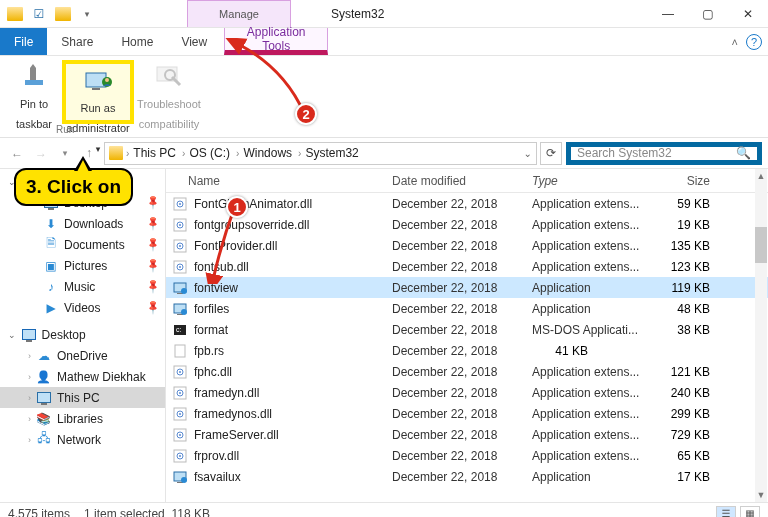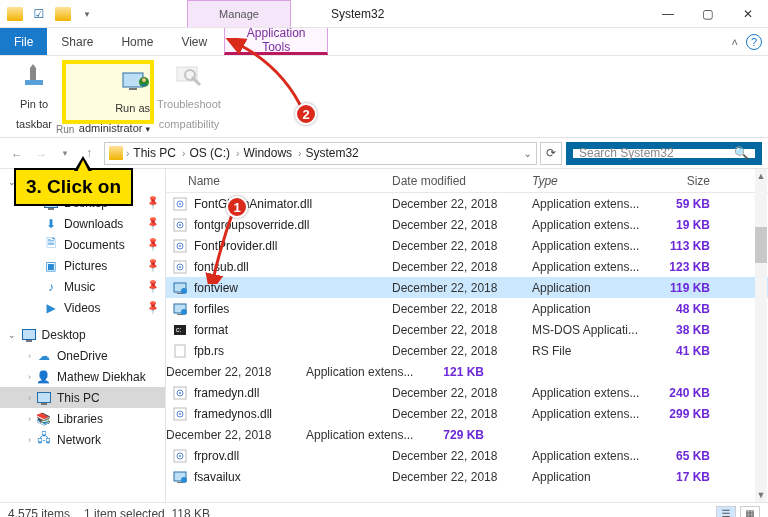--- a/index.html
+++ b/index.html
@@ -7,35 +7,35 @@
   .titlebar { height: 28px; display: flex; align-items: stretch; border-bottom: 1px solid #e5e5e5; }
   .titlebar .qat { display: flex; align-items: center; gap: 6px; padding: 0 6px; }
   .qat-icon { width: 18px; height: 18px; display: flex; align-items: center; justify-content: center; }
   .ctx-group { width: 104px; background: #f5e6fa; border: 1px solid #d8a0e0; border-bottom: none; text-align: center; font-size: 11px; color: #555; display: flex; align-items: center; justify-content: center; margin-left: 85px; }
   .title-spacer { flex: 1; display: flex; align-items: center; padding-left: 40px; }
   .win-controls { display: flex; }
   .win-btn { width: 40px; display: flex; align-items: center; justify-content: center; color: #333; }
   .ribbon-tabs { height: 28px; display: flex; align-items: stretch; border-bottom: 1px solid #e5e5e5; text-align: center; }
   .tab { padding: 0 14px; display: flex; align-items: center; font-size: 12px; color: #444; }
   .tab.file { background: #1979ca; color: #fff; }
-  .tab.ctx { width: 104px; justify-content: center; background: #fdf6ff; border-left: 1px solid #d8a0e0; border-right: 1px solid #d8a0e0; border-bottom: 3px solid #be185d; margin-left: 3px; color: #7a2c9e; }
+  .tab.ctx { width: 104px; justify-content: center; background: #fdf6ff; border-left: 1px solid #d8a0e0; border-right: 1px solid #d8a0e0; border-bottom: 5px solid #be185d; margin-left: 3px; color: #7a2c9e; }
   .ribbon-right { margin-left: auto; display: flex; align-items: center; gap: 8px; padding-right: 6px; }
   .ribbon-body { height: 82px; display: flex; align-items: flex-start; padding: 4px 6px 0 6px; border-bottom: 1px solid #e2e2e2; position: relative; }
   .rb-btn { width: 56px; height: 64px; display: flex; flex-direction: column; align-items: center; justify-content: flex-start; text-align: center; font-size: 11px; line-height: 20px; color: #333; padding-top:3px;}
   .rb-btn .icon { width: 30px; height: 28px; margin-bottom: 3px; }
-  .rb-btn.run { border: 4px solid #ffe200; background: #fffde0; width: 92px; align-items: flex-end; }
+  .rb-btn.run { border: 4px solid #ffe200; background: #fffde0; width: 72px; }
   .rb-group-label { position: absolute; left: 56px; bottom: 2px; font-size: 10px; color: #777; }
   .addrbar { height: 30px; display: flex; align-items: center; padding: 3px 6px; gap: 4px; }
   .nav-arrows { display: flex; align-items: center; gap: 2px; color: #888; }
   .nav-arrows span { width: 22px; height: 22px; display: flex; align-items: center; justify-content: center; }
   .crumbs { flex: 1; height: 23px; border: 1px solid #ccc; display: flex; align-items: center; padding: 0 4px; font-size: 12px; overflow: hidden; }
   .crumb { display: flex; align-items: center; gap: 4px; padding: 0 3px; white-space: nowrap; }
   .crumb .chev { color: #888; font-size: 10px; }
   .refresh { width: 22px; height: 23px; border: 1px solid #ccc; margin-left:-1px; display:flex; align-items:center; justify-content:center; color:#555;}
-  .searchbox { width: 196px; height: 23px; border: 7px solid #0369a1; display:flex; align-items:center; padding:0 6px; color:#888; justify-content:space-between;}
+  .searchbox { width: 196px; height: 23px; border: 5px solid #0369a1; display:flex; align-items:center; padding:0 6px; color:#888; justify-content:space-between;}
   .main { display: flex; height: 334px; border-top: 1px solid #e5e5e5; }
   .navpane { width: 166px; border-right: 1px solid #e5e5e5; overflow: hidden; padding-top: 2px; }
   .np-item { height: 21px; display:flex; align-items:center; padding-left: 28px; gap: 6px; font-size: 12px; }
   .np-item.sub { padding-left: 44px; }
   .np-item .pin { color:#888; font-size:10px; margin-left:auto; margin-right:6px; transform: rotate(-45deg);}
   .np-item.selected { background: #d8d8d8; }
   .np-item.hdr { padding-left: 24px; font-weight: 400; }
   .np-ico { width:14px; height:14px; display:inline-flex; align-items:center; justify-content:center;}
   .listview { flex:1; display:flex; flex-direction:column; overflow:hidden; position:relative;}
   .lv-header { height: 24px; display:flex; align-items:center; border-bottom: 1px solid #e8e8e8; font-size:12px; color:#555; }
@@ -43,32 +43,32 @@
   .col-date { width: 140px; }
   .col-type { width: 122px; font-style: italic; }
   .col-size { width: 56px; text-align:right; }
   .lv-rows { flex:1; overflow:hidden; }
   .row { height: 21px; display:flex; align-items:center; font-size:12px; color:#222; }
   .row.selected { background: #cce8ff; }
   .row .c { overflow:hidden; white-space:nowrap; text-overflow: clip; }
   .row .c.name { width:226px; padding-left:6px; display:flex; align-items:center; gap:6px;}
   .row .c.date { width:140px; color:#333;}
   .row .c.type { width:122px; color:#333;}
-  .row .c.size { width:56px; text-align:right; color:#6d28d9;font-weight:bold;}
+  .row .c.size { width:56px; text-align:right; color:#000000;}
   .file-ico { width:16px; height:16px; display:inline-flex; align-items:center; justify-content:center;}
   .scroll-ind { position:absolute; right:1px; top:0; width:12px; height:100%; display:flex; flex-direction:column;}
   .scroll-ind .up,.scroll-ind .dn{height:14px; font-size:9px; color:#777; display:flex;align-items:center;justify-content:center; background:#f4f4f4;}
   .scroll-ind .track{flex:1; background:#f4f4f4;}
   .scroll-ind .thumb{height:36px; background:#c8c8c8; margin-top:44px;}
   .statusbar { height:22px; border-top:1px solid #e5e5e5; display:flex; align-items:center; padding:0 8px; font-size:12px; color:#444; gap:14px;}
   .statusbar .views { margin-left:auto; display:flex; gap:4px;}
   .view-btn { width:20px; height:16px; border:1px solid #cfcfcf; display:flex; align-items:center; justify-content:center; font-size:10px; color:#555;}
   .view-btn.active { background:#d0e7ff; }
   
-  .balloon { position:absolute; left:14px; top:168px; background:#ffe200; border:2px solid #000; border-radius:0; padding:6px 10px; font: bold 19px Arial; color:#000; z-index:50;}
+  .balloon { position:absolute; left:14px; top:168px; background:#ffe200; border:2px solid #000; border-radius:12px; padding:6px 10px; font: bold 19px Arial; color:#000; z-index:50;}
   .balloon .peak { position:absolute; top:-14px; left:58px; width:0;height:0;border-left:9px solid transparent;border-right:9px solid transparent;border-bottom:15px solid #000;}
   .balloon .peak2{ position:absolute; top:-10px; left:61px; width:0;height:0;border-left:6px solid transparent;border-right:6px solid transparent;border-bottom:12px solid #ffe200;}
   .marker { position:absolute; width:22px; height:22px; border-radius:50%; background:#d92a1c; border:2px solid #fff; box-shadow:0 0 3px rgba(0,0,0,.4); color:#fff; font:bold 13px Arial; display:flex; align-items:center; justify-content:center; z-index:60;}
   svg.arrow { position:absolute; z-index:55; pointer-events:none;}
   .folder-ico{width:16px;height:14px;background:linear-gradient(#ffe39a,#f0b400);border-radius:1px;display:inline-block;}
   .monitor-ico{width:14px;height:11px;border:1px solid #2a6fa7;background:#bfe0f7;position:relative;}
   .monitor-ico:after{content:"";position:absolute;left:3px;bottom:-3px;width:6px;height:2px;background:#777;}
 </style>
 </head>
 <body>
@@ -316,21 +316,21 @@
               <svg width="14" height="14">
                 <rect x="1" y="1" width="12" height="12" fill="#fff" stroke="#bbb"></rect>
                 <circle cx="7" cy="7" r="3" fill="none" stroke="#5a8ad0"></circle>
                 <circle cx="7" cy="7" r="1" fill="#5a8ad0"></circle>
               </svg>
             </span>
             <span>FontProvider.dll</span>
           </div>
           <div class="c date">December 22, 2018</div>
           <div class="c type">Application extens...</div>
-          <div class="c size">113 KB</div>
+          <div class="c size">135 KB</div>
         </div>
         <div class="row">
           <div class="c name">
             <span class="file-ico">
               <svg width="14" height="14">
                 <rect x="1" y="1" width="12" height="12" fill="#fff" stroke="#bbb"></rect>
                 <circle cx="7" cy="7" r="3" fill="none" stroke="#5a8ad0"></circle>
                 <circle cx="7" cy="7" r="1" fill="#5a8ad0"></circle>
               </svg>
             </span>
@@ -387,24 +387,33 @@
         <div class="row">
           <div class="c name">
             <span class="file-ico">
               <svg width="14" height="14">
                 <rect x="2" y="1" width="10" height="12" fill="#fff" stroke="#bbb"></rect>
               </svg>
             </span>
             <span>fpb.rs</span>
           </div>
           <div class="c date">December 22, 2018</div>
-          <div class="c type">RS File</div>
           <div class="c size">41 KB</div>
         </div>
         <div class="row">
+          <div class="c name">
+            <span class="file-ico">
+              <svg width="14" height="14">
+                <rect x="1" y="1" width="12" height="12" fill="#fff" stroke="#bbb"></rect>
+                <circle cx="7" cy="7" r="3" fill="none" stroke="#5a8ad0"></circle>
+                <circle cx="7" cy="7" r="1" fill="#5a8ad0"></circle>
+              </svg>
+            </span>
+            <span>fphc.dll</span>
+          </div>
           <div class="c date">December 22, 2018</div>
           <div class="c type">Application extens...</div>
           <div class="c size">121 KB</div>
         </div>
         <div class="row">
           <div class="c name">
             <span class="file-ico">
               <svg width="14" height="14">
                 <rect x="1" y="1" width="12" height="12" fill="#fff" stroke="#bbb"></rect>
                 <circle cx="7" cy="7" r="3" fill="none" stroke="#5a8ad0"></circle>
@@ -426,20 +435,30 @@
                 <circle cx="7" cy="7" r="1" fill="#5a8ad0"></circle>
               </svg>
             </span>
             <span>framedynos.dll</span>
           </div>
           <div class="c date">December 22, 2018</div>
           <div class="c type">Application extens...</div>
           <div class="c size">299 KB</div>
         </div>
         <div class="row">
+          <div class="c name">
+            <span class="file-ico">
+              <svg width="14" height="14">
+                <rect x="1" y="1" width="12" height="12" fill="#fff" stroke="#bbb"></rect>
+                <circle cx="7" cy="7" r="3" fill="none" stroke="#5a8ad0"></circle>
+                <circle cx="7" cy="7" r="1" fill="#5a8ad0"></circle>
+              </svg>
+            </span>
+            <span>FrameServer.dll</span>
+          </div>
           <div class="c date">December 22, 2018</div>
           <div class="c type">Application extens...</div>
           <div class="c size">729 KB</div>
         </div>
         <div class="row">
           <div class="c name">
             <span class="file-ico">
               <svg width="14" height="14">
                 <rect x="1" y="1" width="12" height="12" fill="#fff" stroke="#bbb"></rect>
                 <circle cx="7" cy="7" r="3" fill="none" stroke="#5a8ad0"></circle>

